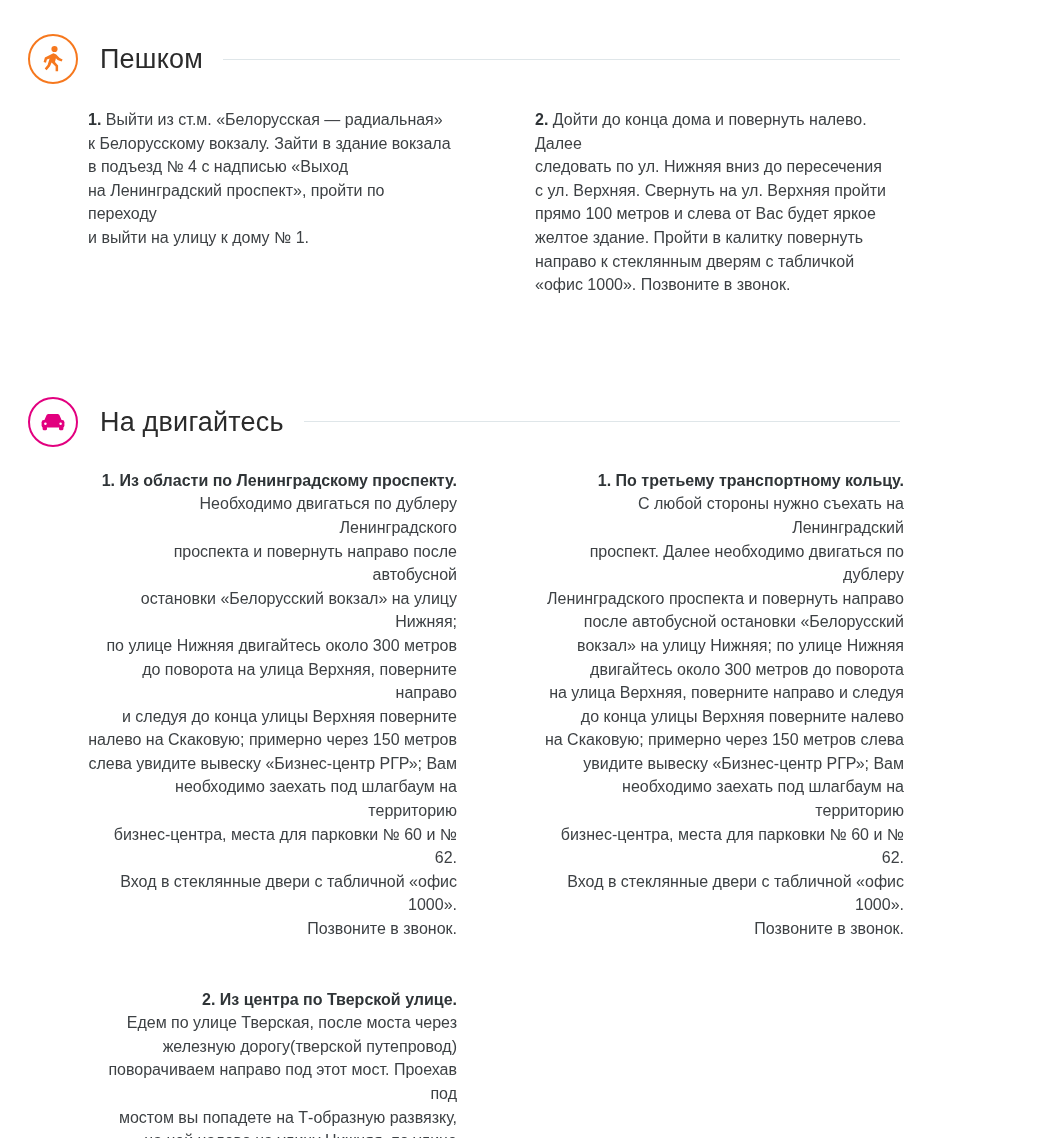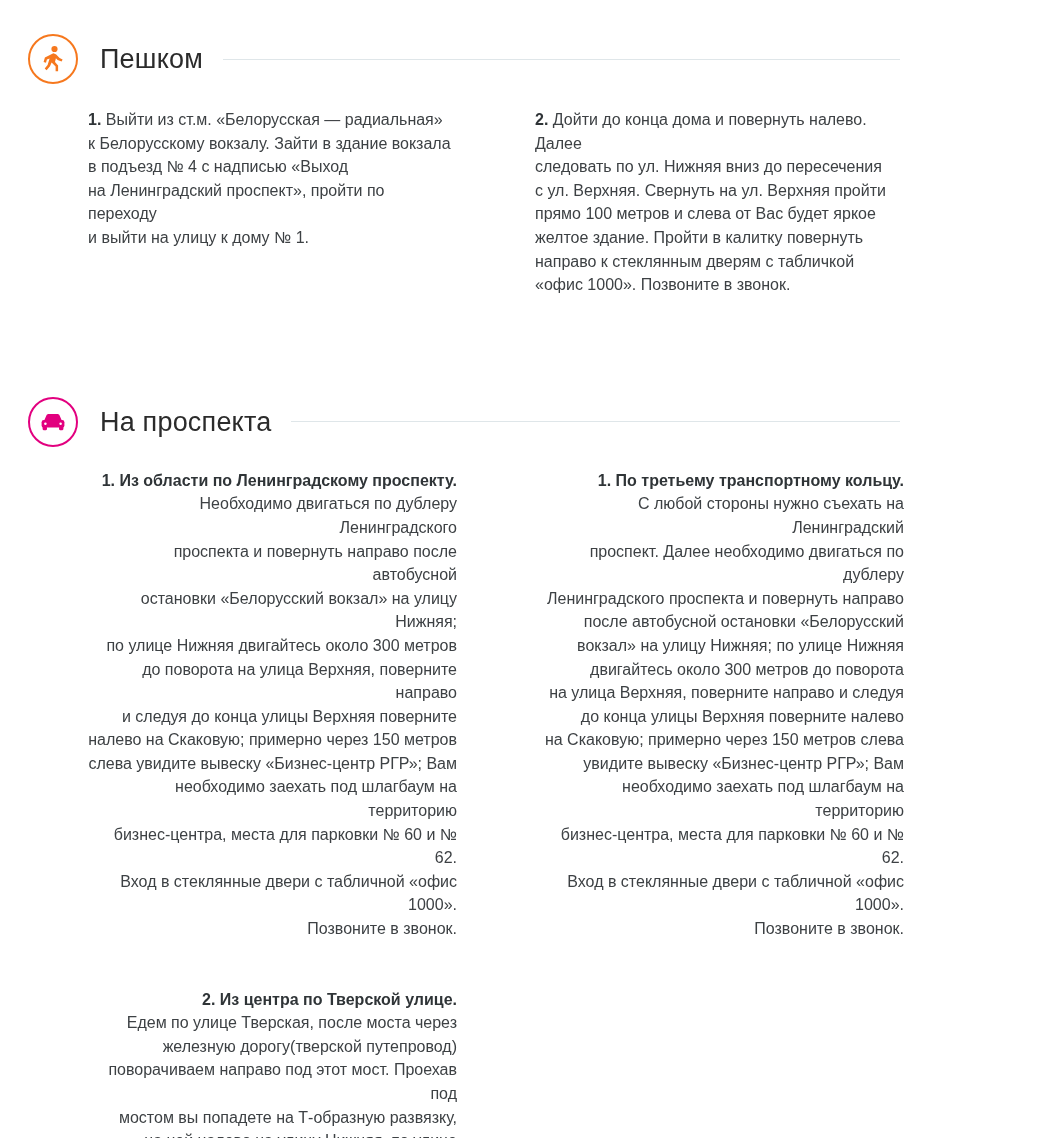--- a/index.html
+++ b/index.html
@@ -141,21 +141,21 @@
         <svg width="28" height="22" viewBox="0 0 28 22" aria-hidden="true">
           <path d="M5.2 9.6 L7.4 4.4 C7.8 3.4 8.6 2.9 9.7 2.9 L18.3 2.9 C19.4 2.9 20.2 3.4 20.6 4.4
                    L22.8 9.6 Z" fill="#e2007f"></path>
           <rect x="2.6" y="9.0" width="22.8" height="7.6" rx="2.2" fill="#e2007f"></rect>
           <rect x="3.6" y="15.6" width="4.4" height="3.6" rx="1.1" fill="#e2007f"></rect>
           <rect x="20.0" y="15.6" width="4.4" height="3.6" rx="1.1" fill="#e2007f"></rect>
           <circle cx="6.4" cy="12.7" r="1.25" fill="#ffffff"></circle>
           <circle cx="21.6" cy="12.7" r="1.25" fill="#ffffff"></circle>
         </svg>
       </span>
-      <span class="head-title">На проспекта</span>
+      <span class="head-title">На двигайтесь</span>
       <span class="head-rule"></span>
     </div>
 
     <div class="cols car-body">
       <div class="col left">
         <p class="para"><span class="lead">1. Из области по Ленинградскому проспекту.</span><span>
 Необходимо двигаться по дублеру Ленинградского
 проспекта и повернуть направо после автобусной
 остановки «Белорусский вокзал» на улицу Нижняя;
 по улице Нижняя двигайтесь около 300 метров

